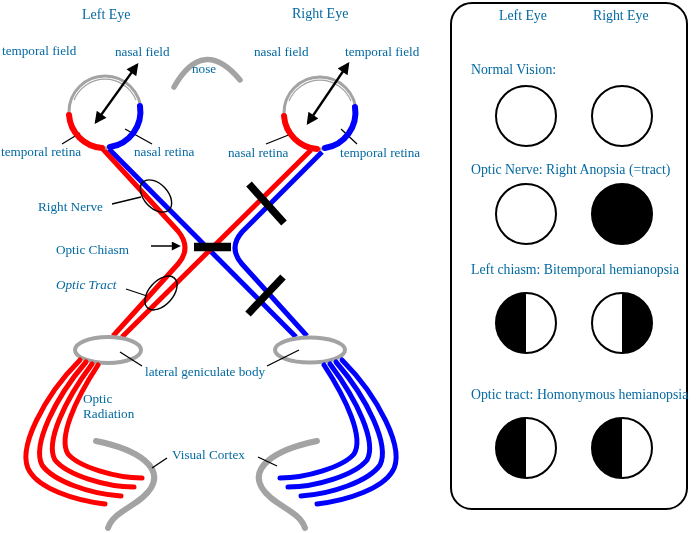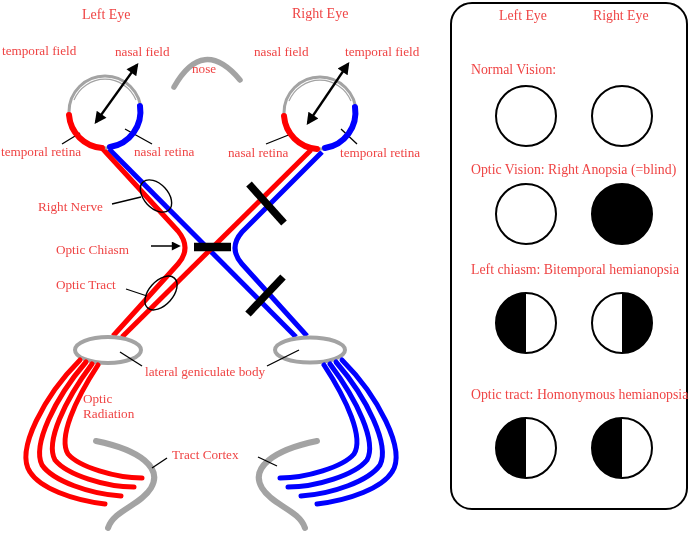--- a/index.html
+++ b/index.html
@@ -1,19 +1,19 @@
 <!DOCTYPE html>
 <html style="--red: #ff0000; --blue: #0000ff; --gray: #a3a3a3; --black: #000000;"><head>
 <meta charset="utf-8">
 <style>
   html,body{margin:0;padding:0;background:#fff;}
   .stage{position:relative;width:700px;height:533px;background:#fff;overflow:hidden;
          font-family:"Liberation Serif",serif;color:#000;}
   .stage svg{position:absolute;left:0;top:0;}
-  .lbl{position:absolute;font-size:13.2px;line-height:15px;white-space:nowrap;color:#ef4444;}
+  .lbl{position:absolute;font-size:13.2px;line-height:15px;white-space:nowrap;color:#0369a1;}
   .lbl.big{font-size:14px;}
   .lbl.wrap{white-space:normal;width:64px;}
   .panel{position:absolute;left:450px;top:2px;width:238px;height:508px;
          border:2.6px solid #000;border-radius:22px;box-sizing:border-box;background:#fff;}
   .panel .lbl{font-size:13.8px;}
   .vf-circle{position:absolute;width:62px;height:62px;border:2.6px solid var(--black,#000);
              border-radius:50%;box-sizing:border-box;background:#fff;}
   .vf-circle[data-fill="full"]{background:var(--black,#000);}
   .vf-circle[data-fill="left"]{background:linear-gradient(90deg,var(--black,#000) 0 50%,#fff 50% 100%);}
   .vf-circle[data-fill="right"]{background:linear-gradient(90deg,#fff 0 50%,var(--black,#000) 50% 100%);}
@@ -105,37 +105,37 @@
   <div class="lbl" style="left:115px;top:44px;">nasal field</div>
   <div class="lbl" style="left:192px;top:61px;">nose</div>
   <div class="lbl" style="left:254px;top:44px;">nasal field</div>
   <div class="lbl" style="left:345px;top:44px;">temporal field</div>
   <div class="lbl" style="left:1px;top:144px;">temporal retina</div>
   <div class="lbl" style="left:134px;top:144px;">nasal retina</div>
   <div class="lbl" style="left:228px;top:145px;">nasal retina</div>
   <div class="lbl" style="left:340px;top:145px;">temporal retina</div>
   <div class="lbl" style="left:38px;top:199px;">Right Nerve</div>
   <div class="lbl" style="left:56px;top:242px;">Optic Chiasm</div>
-  <div class="lbl" style="left:56px;top:277px;">Optic Tract</div>
+  <div class="lbl" style="left:56px;top:277px;font-style:italic;">Optic Tract</div>
   <div class="lbl wrap" style="left:83px;top:391px;">Optic Radiation</div>
   <div class="lbl" style="left:145px;top:364px;">lateral geniculate body</div>
-  <div class="lbl" style="left:172px;top:447px;">Tract Cortex</div>
+  <div class="lbl" style="left:172px;top:447px;">Visual Cortex</div>
 
   <div class="panel">
     <div class="lbl big" style="left:47px;top:4px;">Left Eye</div>
     <div class="lbl big" style="left:141px;top:4px;">Right Eye</div>
 
     <div>
       <div class="lbl" style="left:19px;top:58px;text-align:right;">Normal Vision:</div>
       <div class="vf-circle" style="left:43px;top:81px;" data-fill="empty"></div>
       <div class="vf-circle" style="left:139px;top:81px;" data-fill="empty"></div>
     </div>
 
     <div>
-      <div class="lbl" style="left:19px;top:158px;">Optic Vision: Right Anopsia (=blind)</div>
+      <div class="lbl" style="left:19px;top:158px;">Optic Nerve: Right Anopsia (=tract)</div>
       <div class="vf-circle" style="left:43px;top:179px;" data-fill="empty"></div>
       <div class="vf-circle" style="left:139px;top:179px;" data-fill="full"></div>
     </div>
 
     <div>
       <div class="lbl" style="left:19px;top:258px;">Left chiasm: Bitemporal hemianopsia</div>
       <div class="vf-circle" style="left:43px;top:288px;" data-fill="left"></div>
       <div class="vf-circle" style="left:139px;top:288px;" data-fill="right"></div>
     </div>
 

